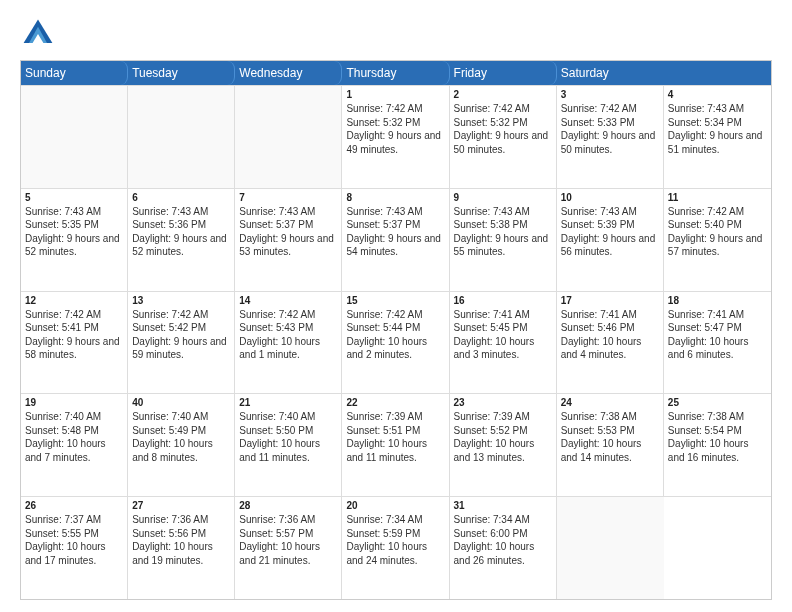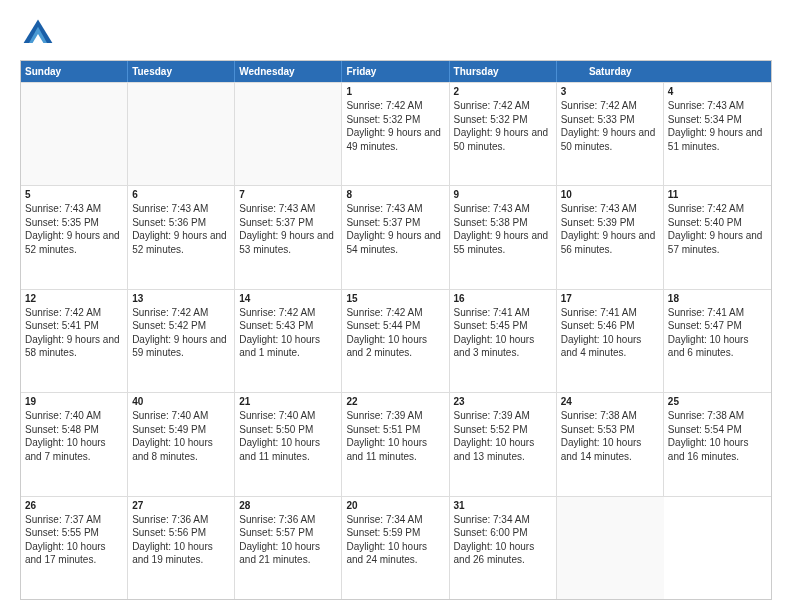--- a/index.html
+++ b/index.html
@@ -66,27 +66,28 @@
       flex-direction: column;
       border: 1px solid #ccc;
     }
     .cal-header {
       display: grid;
       grid-template-columns: repeat(7, 1fr);
       background: #2a6db5;
     }
     .cal-header-cell {
       color: #fff;
-      font-size: 10px;
-      font-weight: bold;
+      font-size: 12px;
+      font-weight: normal;
       padding: 5px 4px;
       text-align: left;
       border-right: 1px solid #4a8fd5;
-    }
-    .cal-header-cell:last-child { border-right: none; text-align: center; }
+      border-radius: 8px;
+    }
+    .cal-header-cell:last-child { border-right: none; }
     .cal-body {
       flex: 1;
       display: flex;
       flex-direction: column;
     }
     .cal-row {
       display: grid;
       grid-template-columns: repeat(7, 1fr);
       flex: 1;
       border-top: 1px solid #ddd;
@@ -135,22 +136,22 @@
       <div class="month-title"></div>
       <div class="location"></div>
     </div>
   </div>
 
   <div class="calendar">
     <div class="cal-header">
     <div class="cal-header-cell">Sunday</div>
         <div class="cal-header-cell">Tuesday</div>
         <div class="cal-header-cell">Wednesday</div>
+        <div class="cal-header-cell">Thursday</div>
         <div class="cal-header-cell">Friday</div>
-        <div class="cal-header-cell">Thursday</div>
         <div class="cal-header-cell">Saturday</div>
       </div>
     <div class="cal-body">
     <div class="cal-row">
           <div class="cal-cell empty"></div>
           <div class="cal-cell empty"></div>
           <div class="cal-cell empty"></div>
           <div class="cal-cell">
             <span class="day-num">1</span>
             <div class="cell-text">Sunrise: 7:42 AM<br>Sunset: 5:32 PM<br>Daylight: 9 hours and 49 minutes.</div>

